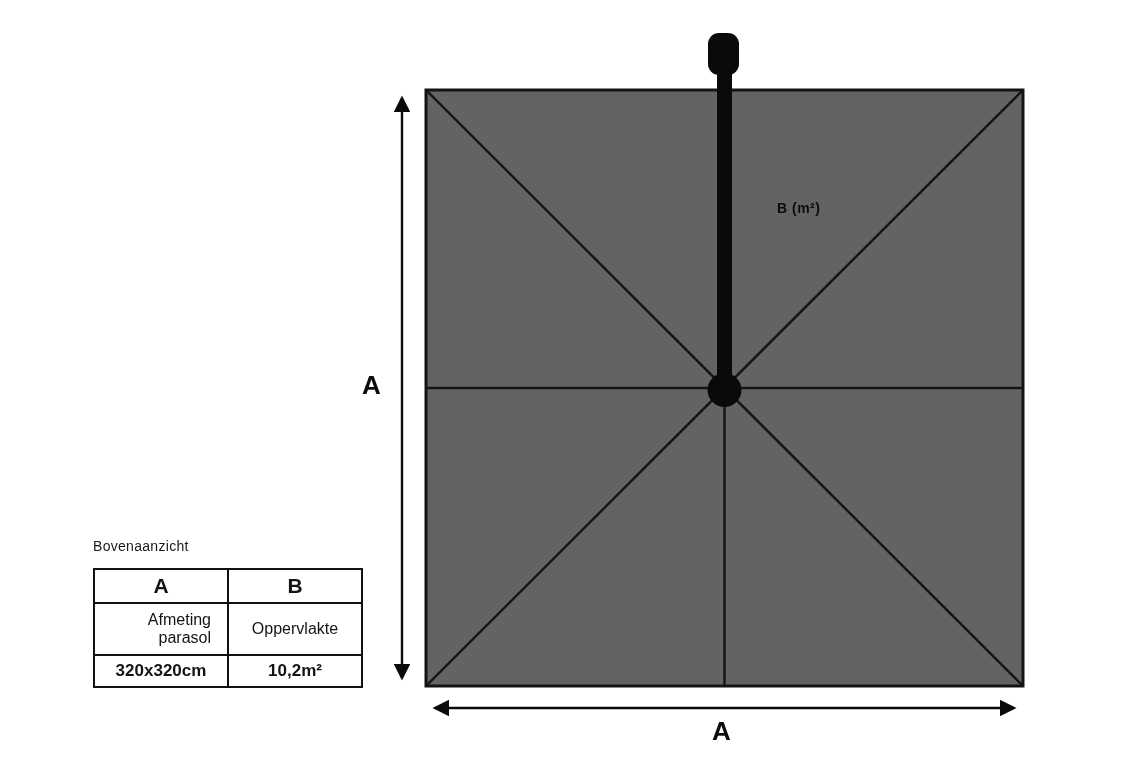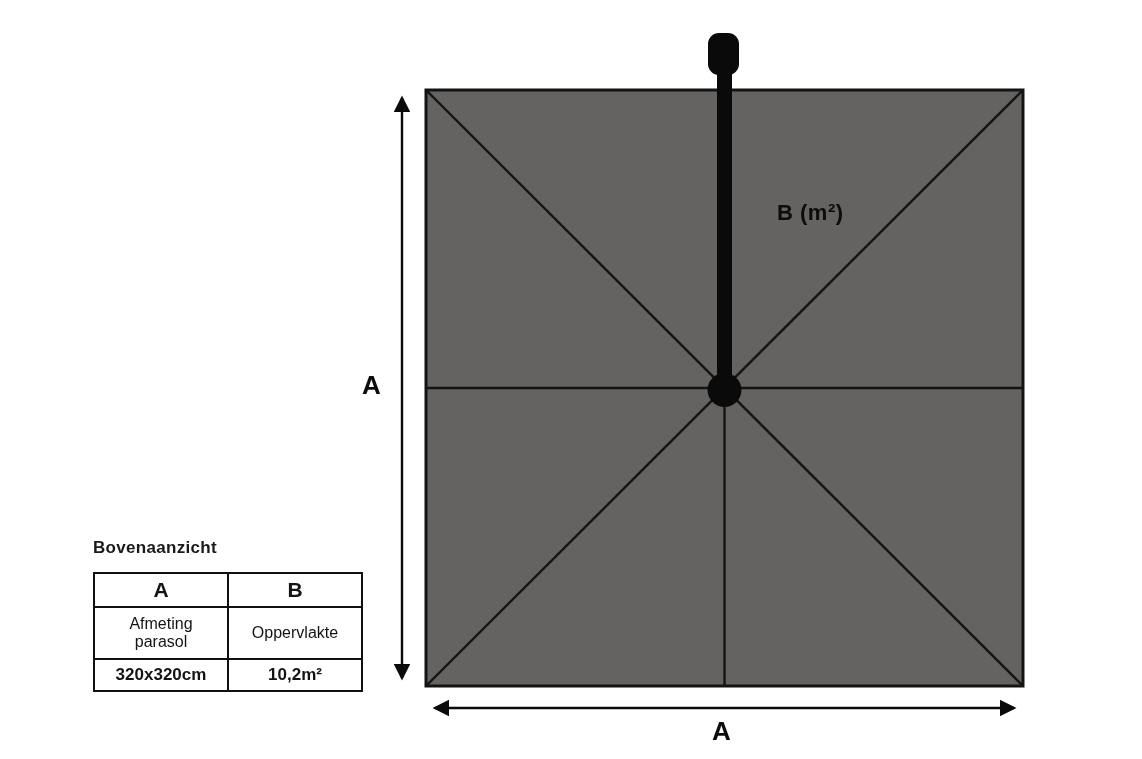--- a/index.html
+++ b/index.html
@@ -21,31 +21,31 @@
     top: 0;
   }
   .label {
     position: absolute;
     font-weight: bold;
     color: #0c0c0c;
     white-space: nowrap;
   }
   .label-a-left   { left: 362px; top: 370px; font-size: 26px; }
   .label-a-bottom { left: 712px; top: 716px; font-size: 26px; }
-  .label-b        { left: 777px; top: 200px; font-size: 22px; letter-spacing: 0.5px; }
+  .label-b        { left: 777px; top: 200px; font-size: 14px; letter-spacing: 0.5px; }
 
   .table-block {
     position: absolute;
     left: 93px;
     top: 538px;
     width: 270px;
   }
   .table-title {
-    font-size: 17px;
-    font-weight: bold;
+    font-size: 14px;
+    font-weight: normal;
     color: #1a1a1a;
     margin-bottom: 14px;
     letter-spacing: 0.3px;
   }
   table.spec-table {
     border-collapse: collapse;
     width: 270px;
     table-layout: fixed;
     background: #ffffff;
   }
@@ -62,20 +62,21 @@
   }
   tr.desc-row td {
     height: 52px;
     font-size: 16px;
     font-weight: normal;
     line-height: 1.15;
   }
   tr.desc-row td span.wrap {
     display: inline-block;
     max-width: 100px;
+    text-align: right;
   }
   tr.value-row td {
     height: 32px;
     font-size: 17px;
     font-weight: bold;
   }
 </style>
 </head>
 <body>
 

